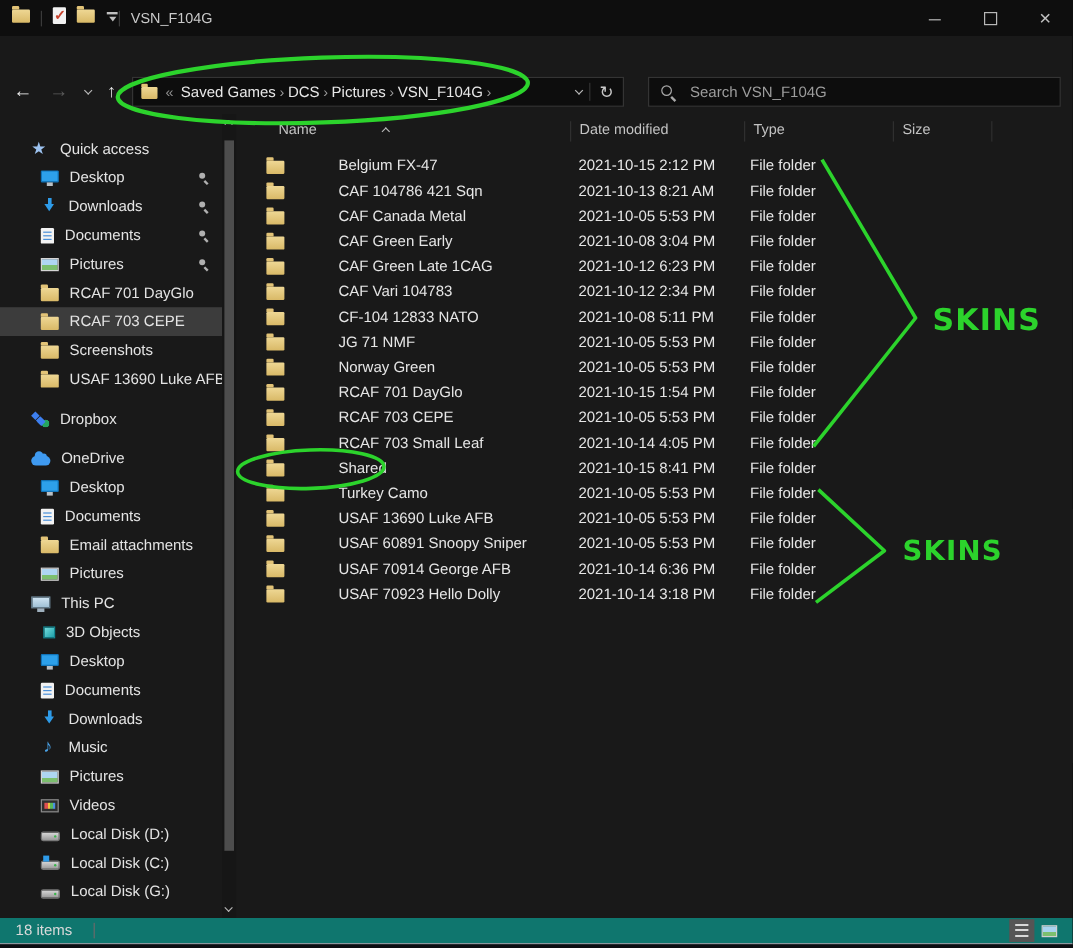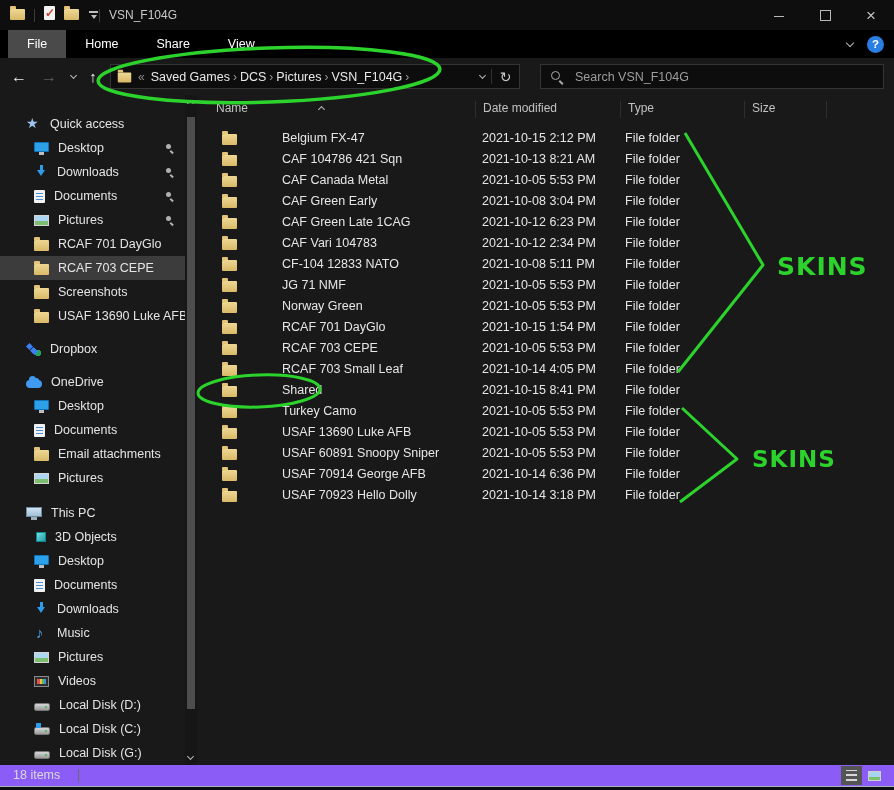--- a/index.html
+++ b/index.html
@@ -30,49 +30,49 @@
   .addr-spacer{flex:1;}
   .addr-div{width:1px;height:15px;background:#333;}
   .search-box{position:absolute;left:540px;top:6px;width:344px;height:25px;background:#0d0d0d;border:1px solid #343434;display:flex;align-items:center;padding:0 9px;gap:9px;}
   .search-box input{background:transparent;border:none;outline:none;color:#9d9d9d;font-size:12.5px;width:100%;}
   .search-box input::placeholder{color:#9d9d9d;}
 
   
   .sidebar{position:absolute;left:0;top:95px;width:185px;bottom:25px;background:#191919;overflow:hidden;}
   .sb-section{margin-top:9px;}
   .sb-section:nth-child(1){margin-top:17px;}
-  .sb-section:nth-child(4){margin-top:11px;}
+  .sb-section:nth-child(4){margin-top:1px;}
   .srow{position:relative;height:24px;display:flex;align-items:center;gap:9px;color:#e4e4e4;font-size:12.5px;white-space:nowrap;}
   .srow.lvl0{padding-left:26px;text-align:center;}
   .srow.lvl1{padding-left:34px;}
   .srow.selected{background:#3c3c3c;}
   .srow .pin{position:absolute;right:10px;top:6px;}
   .sb-scroll{position:absolute;left:185px;top:95px;width:12px;bottom:25px;background:#161616;}
   .sb-thumb{position:absolute;left:2px;width:8px;top:22px;height:592px;background:#4d4d4d;}
   .sb-arrow{position:absolute;left:3px;display:flex;}
 
   
   .main{position:absolute;left:197px;top:95px;right:0;bottom:25px;background:#191919;}
   .hdr{position:absolute;left:0;top:0;right:0;height:27px;color:#c2c2c2;font-size:12px;}
   .hdr span{position:absolute;top:6px;}
-  .hdr .h-name{left:19px;}
+  .hdr .h-name{left:35px;}
   .hdr .h-date{left:286px;}
   .hdr .h-type{left:431px;text-align:center;}
   .hdr .h-size{left:555px;}
   .hdiv{position:absolute;top:5px;width:1px;height:17px;background:#2f2f2f;}
   .sortmark{position:absolute;left:122px;top:3px;}
   .rows{position:absolute;left:0;top:33px;right:0;}
   .frow{position:relative;height:21px;color:#e6e6e6;font-size:12.5px;}
   .frow .c-icon{position:absolute;left:25px;top:4px;}
   .frow .c-name{position:absolute;left:49px;top:3px;white-space:nowrap;margin-left:36px;}
   .frow .c-date{position:absolute;left:285px;top:3px;}
   .frow .c-type{position:absolute;left:428px;top:3px;}
 
   
-  .statusbar{position:absolute;left:0;right:0;top:765px;height:21px;background:#8b5cf6;}
+  .statusbar{position:absolute;left:0;right:0;top:765px;height:21px;background:#0f766e;}
   .status-text{position:absolute;left:13px;top:3px;color:#dadada;font-size:12.5px;}
   .status-sep{position:absolute;left:78px;top:4px;width:1px;height:13px;background:#6a6a6a;}
   .view-btn{position:absolute;top:1px;width:21px;height:19px;display:flex;align-items:center;justify-content:center;}
   .view-btn.active{background:#555;}
   .edge-light{position:absolute;left:0;right:0;top:786px;height:1px;background:#a9b3bc;}
   .edge-dark{position:absolute;left:0;right:0;top:787px;height:3px;background:#0b0d11;}
 
   
   .ic{display:inline-block;position:relative;flex:none;}
   .ic-folder{width:15px;height:11px;background:linear-gradient(180deg,#eed794,#d9b967);border-radius:1px;margin-top:2px;}
@@ -159,32 +159,20 @@
         </div>
       <div class="win-btn">
           <span class="ic ic-maximize"></span>
         </div>
       <div class="win-btn">
           <span class="ic ic-close"></span>
         </div>
     </div>
   </div>
 
-  <div class="ribbon">
-    <div id="ribbon-tabs" style="display:flex;margin-left:8px;">
-        <div class="tab active">File</div>
-        <div class="tab">Home</div>
-        <div class="tab">Share</div>
-        <div class="tab">View</div>
-      </div>
-    <div class="ribbon-right">
-      <span class="chev" style="margin-top:-3px;"></span>
-      <span class="ic ic-help"></span>
-    </div>
-  </div>
 
   <div class="navrow">
     <span class="nav-ic" style="left:8px;">
         <span class="ic ic-back"></span>
       </span>
     <span class="nav-ic" style="left:38px;">
         <span class="ic ic-forward"></span>
       </span>
     <span class="nav-ic" style="left:62px;">
         <span class="chev small" style="margin-top:-2px;"></span>

